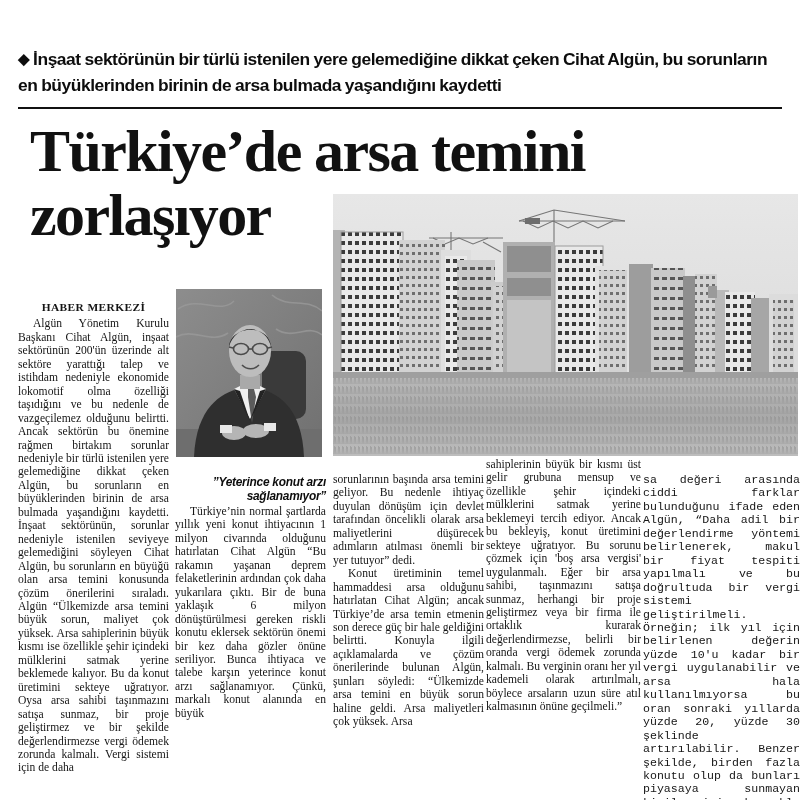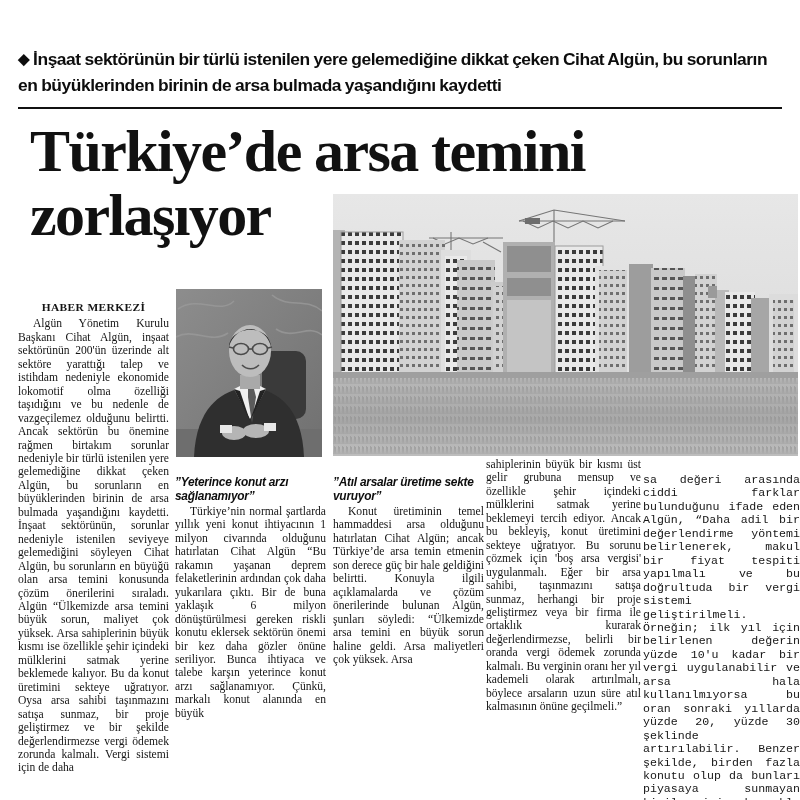--- a/index.html
+++ b/index.html
@@ -108,21 +108,21 @@
   }
   .para{margin:0;}
   .para.indent{text-indent:15px;}
   .subhead{
     font-family:"Liberation Sans", sans-serif;
     font-weight:700;
     font-style:italic;
     font-size:11.9px;
     line-height:14px;
     letter-spacing:-0.25px;
-    text-align:left;
+    text-align:right;
     margin:2px 0 2px 0;
     color:#0d0d0d;
   }
   .spacer{height:4px;}
 
   
   svg{display:block;}
 </style>
 </head>
 <body>
@@ -283,21 +283,21 @@
       <div class="byline">HABER MERKEZİ</div>
       <p class="para indent">Algün Yönetim Kurulu Başkanı Cihat Algün, inşaat sektörünün 200'ün üzerinde alt sektöre yarattığı talep ve istihdam nedeniyle ekonomide lokomotif olma özelliği taşıdığını ve bu nedenle de vazgeçilemez olduğunu belirtti. Ancak sektörün bu önemine rağmen birtakım sorunlar nedeniyle bir türlü istenilen yere gelemediğine dikkat çeken Algün, bu sorunların en büyüklerinden birinin de arsa bulmada yaşandığını kaydetti. İnşaat sektörünün, sorunlar nedeniyle istenilen seviyeye gelemediğini söyleyen Cihat Algün, bu sorunların en büyüğü olan arsa temini konusunda çözüm önerilerini sıraladı. Algün “Ülkemizde arsa temini büyük sorun, maliyet çok yüksek. Arsa sahiplerinin büyük kısmı ise özellikle şehir içindeki mülklerini satmak yerine beklemede kalıyor. Bu da konut üretimini sekteye uğratıyor. Oysa arsa sahibi taşınmazını satışa sunmaz, bir proje geliştirmez ve bir şekilde değerlendirmezse vergi ödemek zorunda kalmalı. Vergi sistemi için de daha</p>
     </div>
 
     <div class="col c2">
       <p class="subhead">”Yeterince konut arzı sağlanamıyor”</p>
       <p class="para indent">Türkiye’nin normal şartlarda yıllık yeni konut ihtiyacının 1 milyon civarında olduğunu hatırlatan Cihat Algün “Bu rakamın yaşanan deprem felaketlerinin ardından çok daha yukarılara çıktı. Bir de buna yaklaşık 6 milyon dönüştürülmesi gereken riskli konutu eklersek sektörün önemi bir kez daha gözler önüne seriliyor. Bunca ihtiyaca ve talebe karşın yeterince konut arzı sağlanamıyor. Çünkü, markalı konut alanında en büyük</p>
     </div>
 
     <div class="col c3">
-      <p class="subhead">”Atıl arsalar üretime sekte vuruyor”</p>
+      <p class="para">sorunlarının başında arsa temini geliyor. Bu nedenle ihtiyaç duyulan dönüşüm için devlet tarafından öncelikli olarak arsa maliyetlerini düşürecek adımların atılması önemli bir yer tutuyor” dedi.</p>
       <p class="para indent">Konut üretiminin temel hammaddesi arsa olduğunu hatırlatan Cihat Algün; ancak Türkiye’de arsa temin etmenin son derece güç bir hale geldiğini belirtti. Konuyla ilgili açıklamalarda ve çözüm önerilerinde bulunan Algün, şunları söyledi: “Ülkemizde arsa temini en büyük sorun haline geldi. Arsa maliyetleri çok yüksek. Arsa</p>
     </div>
 
     <div class="col c4">
       <p class="para">sahiplerinin büyük bir kısmı üst gelir grubuna mensup ve özellikle şehir içindeki mülklerini satmak yerine beklemeyi tercih ediyor. Ancak bu bekleyiş, konut üretimini sekteye uğratıyor. Bu sorunu çözmek için 'boş arsa vergisi' uygulanmalı. Eğer bir arsa sahibi, taşınmazını satışa sunmaz, herhangi bir proje geliştirmez veya bir firma ile ortaklık kurarak değerlendirmezse, belirli bir oranda vergi ödemek zorunda kalmalı. Bu verginin oranı her yıl kademeli olarak artırılmalı, böylece arsaların uzun süre atıl kalmasının önüne geçilmeli.”</p>
       <div class="spacer"></div>
     </div>
 
     <div class="col c5">
       <p class="para">sa değeri arasında ciddi farklar bulunduğunu ifade eden Algün, “Daha adil bir değerlendirme yöntemi belirlenerek, makul bir fiyat tespiti yapılmalı ve bu doğrultuda bir vergi sistemi geliştirilmeli. Örneğin; ilk yıl için belirlenen değerin yüzde 10'u kadar bir vergi uygulanabilir ve arsa hala kullanılmıyorsa bu oran sonraki yıllarda yüzde 20, yüzde 30 şeklinde artırılabilir. Benzer şekilde, birden fazla konutu olup da bunları piyasaya sunmayan kişiler için de çoklu mülk vergisi uygulanabilir. Bu sayede hem konut üretimi teşvik edilir hem de emlak piyasasında dengeli bir arz-talep yapısı oluşturulabilir” dedi.</p>

